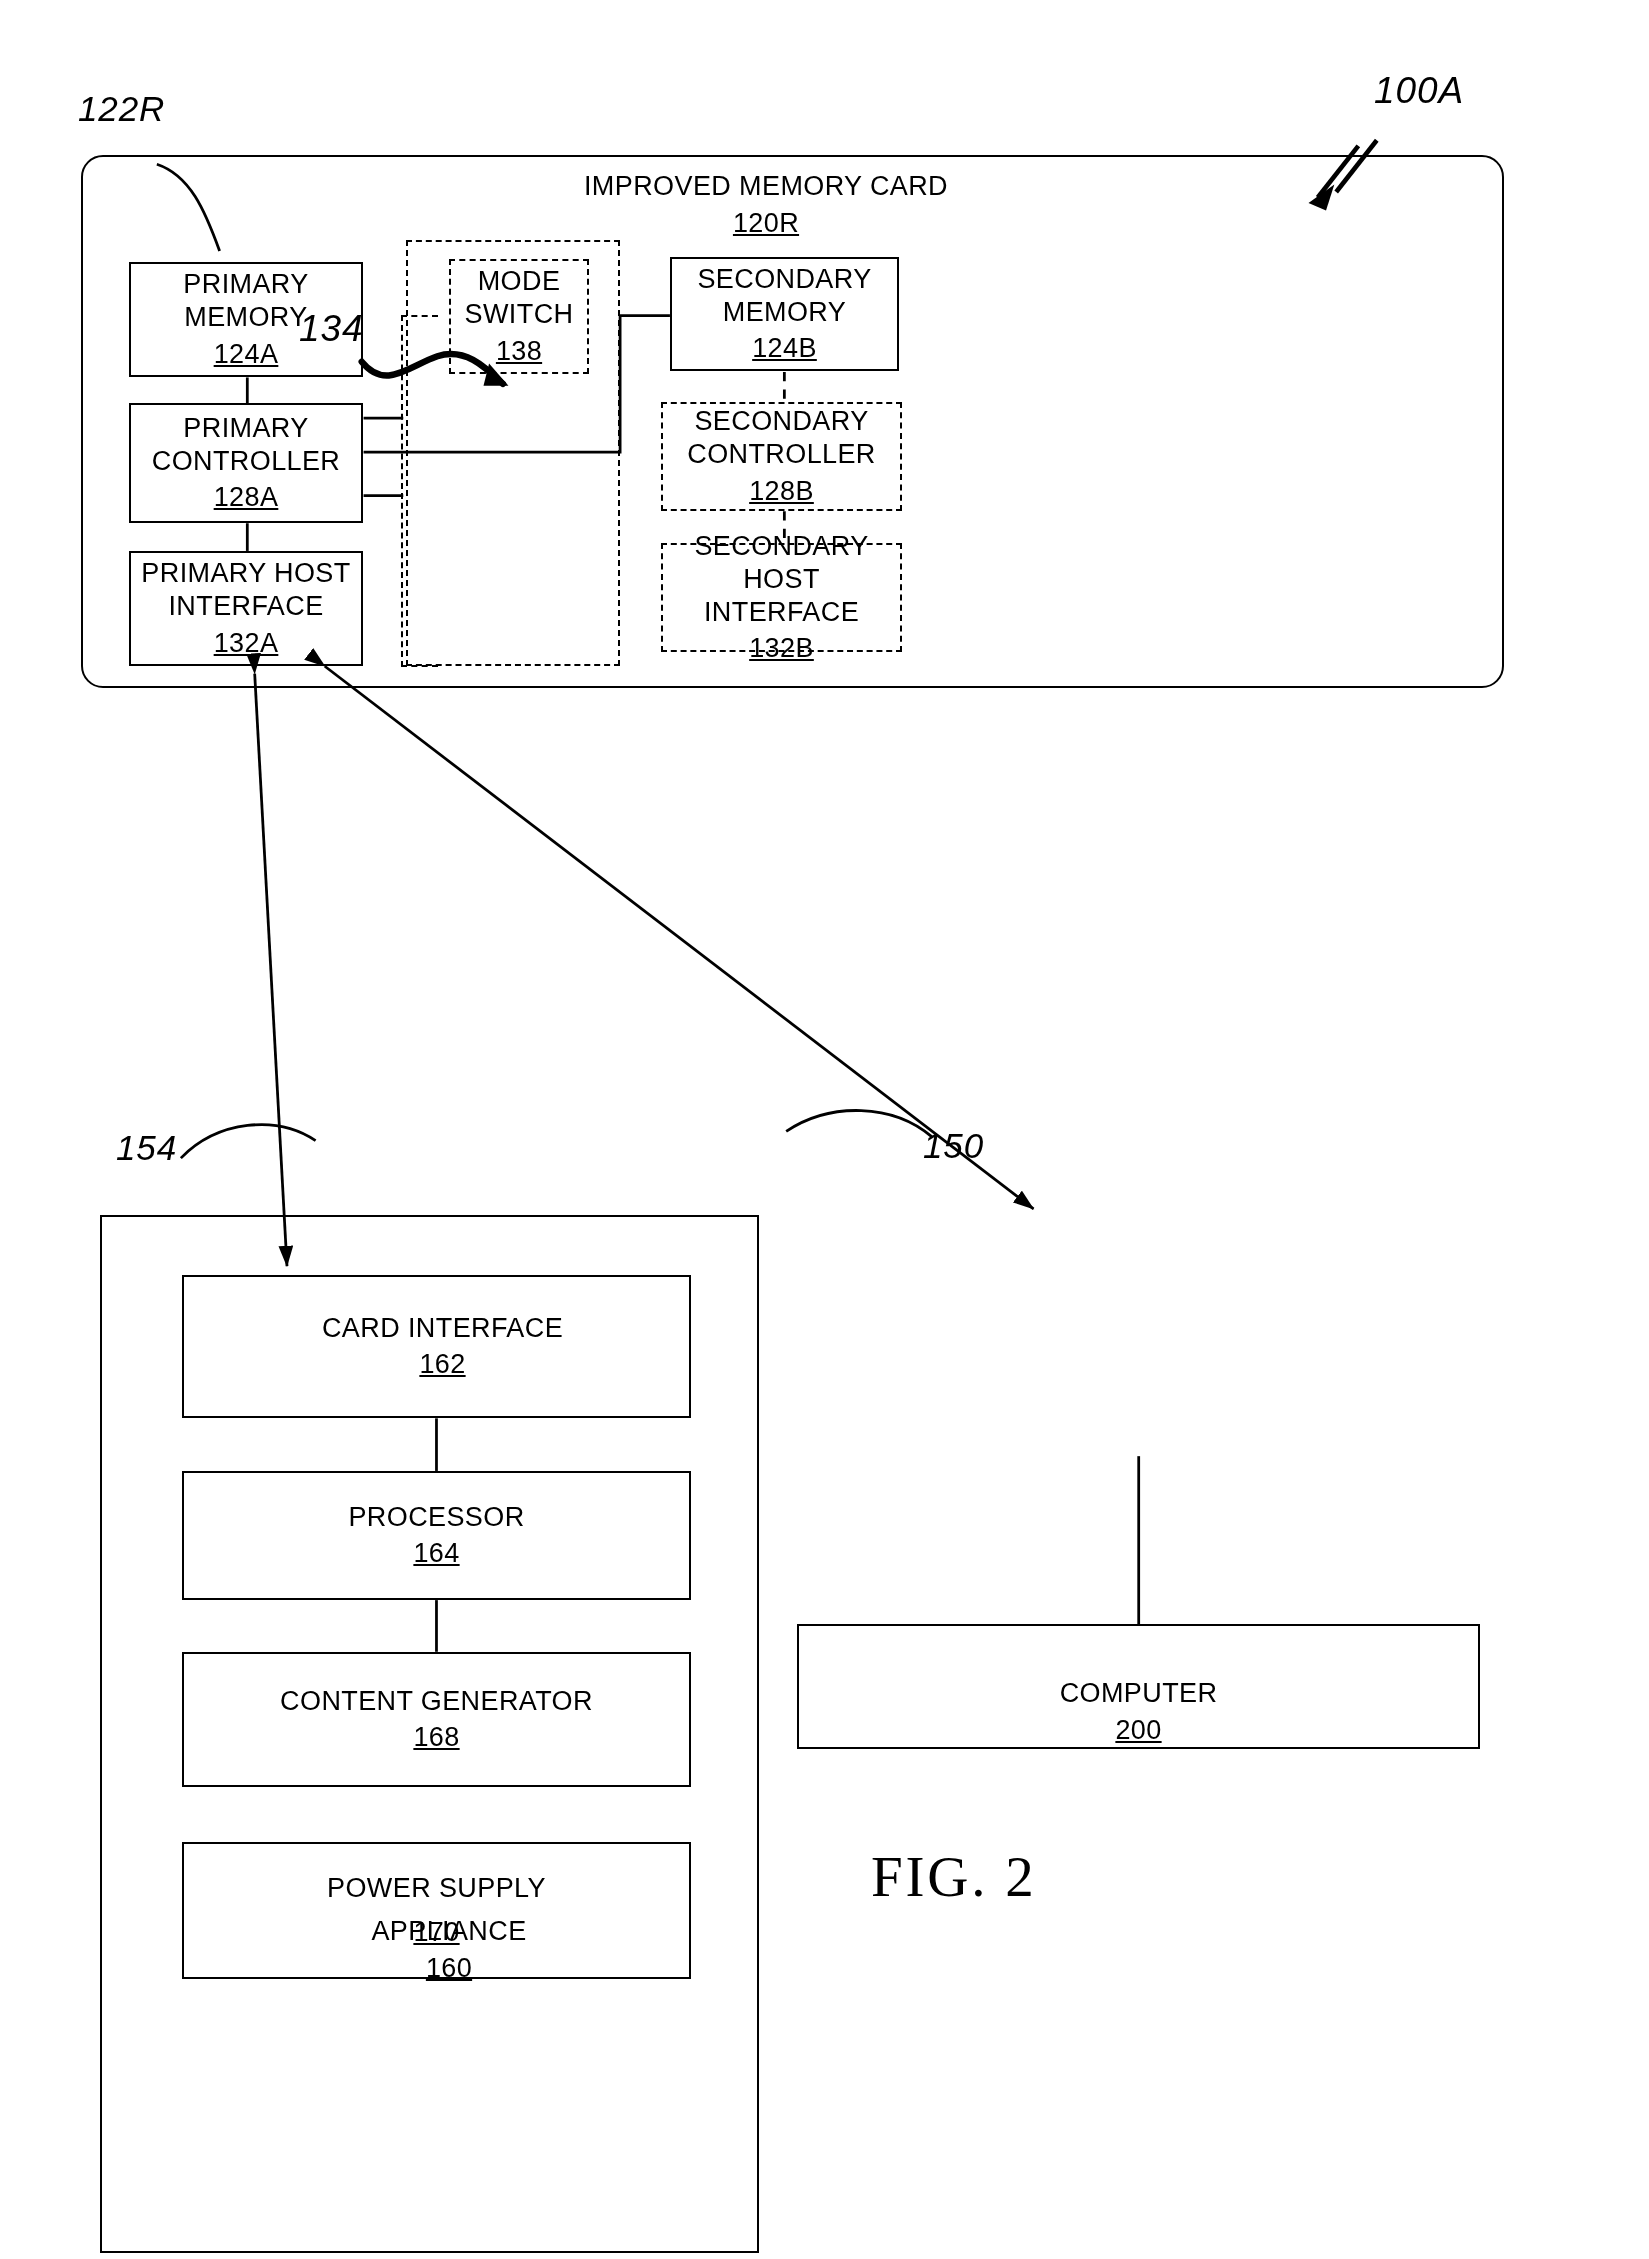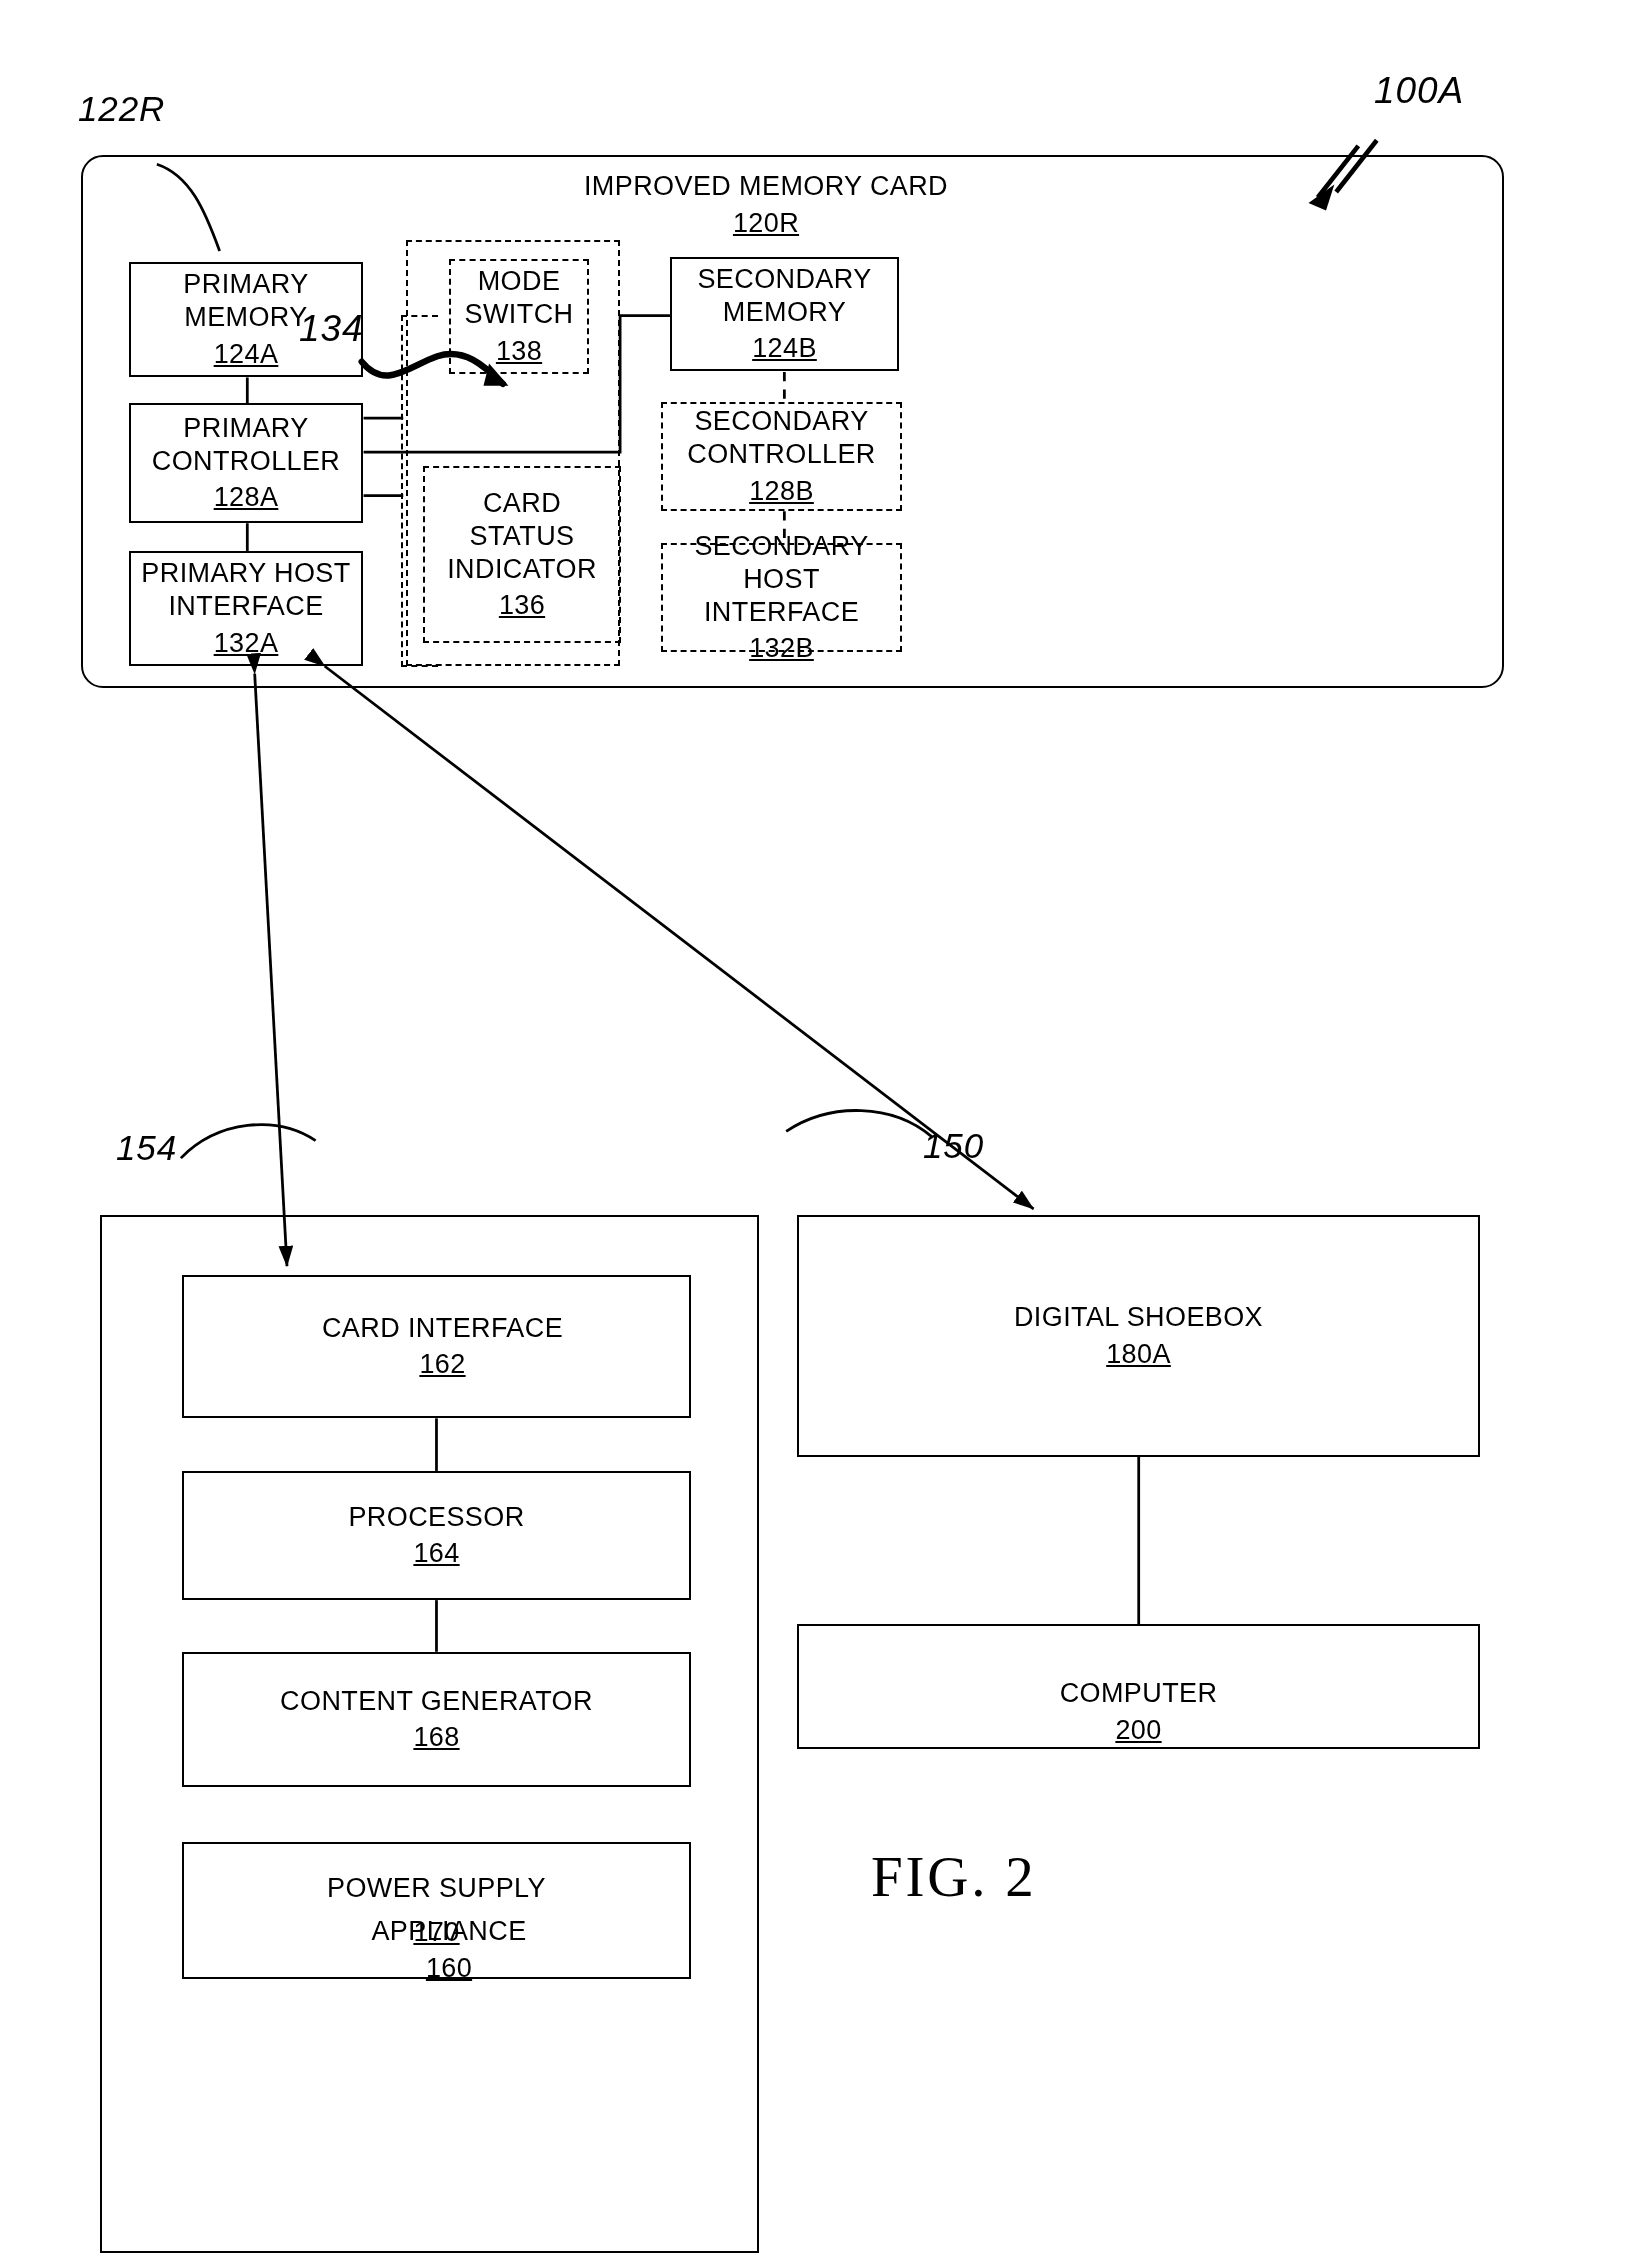--- a/index.html
+++ b/index.html
@@ -84,26 +84,20 @@
 INTERFACE</div>
     <div class="num" data-name="block-primary-host-interface-ref">132A</div>
   </div>
 
   <div class="box dash" style="left: 619px; top: 256px; width: 290px; height: 112px;" data-name="block-mode-switch">
     <div class="ttl" data-name="block-mode-switch-title">MODE
 SWITCH</div>
     <div class="num" data-name="block-mode-switch-ref">138</div>
   </div>
 
-  <div class="box dash" style="left: 580px; top: 457px; width: 290px; height: 172px;" data-name="block-card-status-indicator">
-    <div class="ttl" data-name="block-card-status-indicator-title">CARD
-STATUS
-INDICATOR</div>
-    <div class="num" data-name="block-card-status-indicator-ref">136</div>
-  </div>
 
   <div class="box solid" style="left: 941px; top: 254px; width: 323px; height: 111px;" data-name="block-secondary-memory">
     <div class="ttl" data-name="block-secondary-memory-title">SECONDARY
 MEMORY</div>
     <div class="num" data-name="block-secondary-memory-ref">124B</div>
   </div>
 
   <div class="box dash" style="left: 928px; top: 395px; width: 350px; height: 106px;" data-name="block-secondary-controller">
     <div class="ttl" data-name="block-secondary-controller-title">SECONDARY
 CONTROLLER</div>
@@ -136,24 +130,20 @@
   <div class="box solid" style="left: 138px; top: 1662px; width: 337px; height: 132px;" data-name="block-content-generator">
     <div class="ttl" data-name="block-content-generator-title">CONTENT GENERATOR</div>
     <div class="num" data-name="block-content-generator-ref">168</div>
   </div>
 
   <div class="box solid" style="left: 138px; top: 1851px; width: 337px; height: 129px;" data-name="block-power-supply">
     <div class="ttl" data-name="block-power-supply-title">POWER SUPPLY</div>
     <div class="num" data-name="block-power-supply-ref">170</div>
   </div>
 
-  <div class="box solid" style="left:797px;top:785px;width:683px;height:242px;" data-name="block-digital-shoebox">
-    <div class="ttl" data-name="block-digital-shoebox-title">DIGITAL SHOEBOX</div>
-    <div class="num" data-name="block-digital-shoebox-ref">180A</div>
-  </div>
 
   <div class="box solid" style="left:797px;top:1072px;width:683px;height:125px;" data-name="block-computer">
     <div class="ttl" data-name="block-computer-title">COMPUTER</div>
     <div class="num" data-name="block-computer-ref">200</div>
   </div>
 
 </div>
 
 <style>
   

